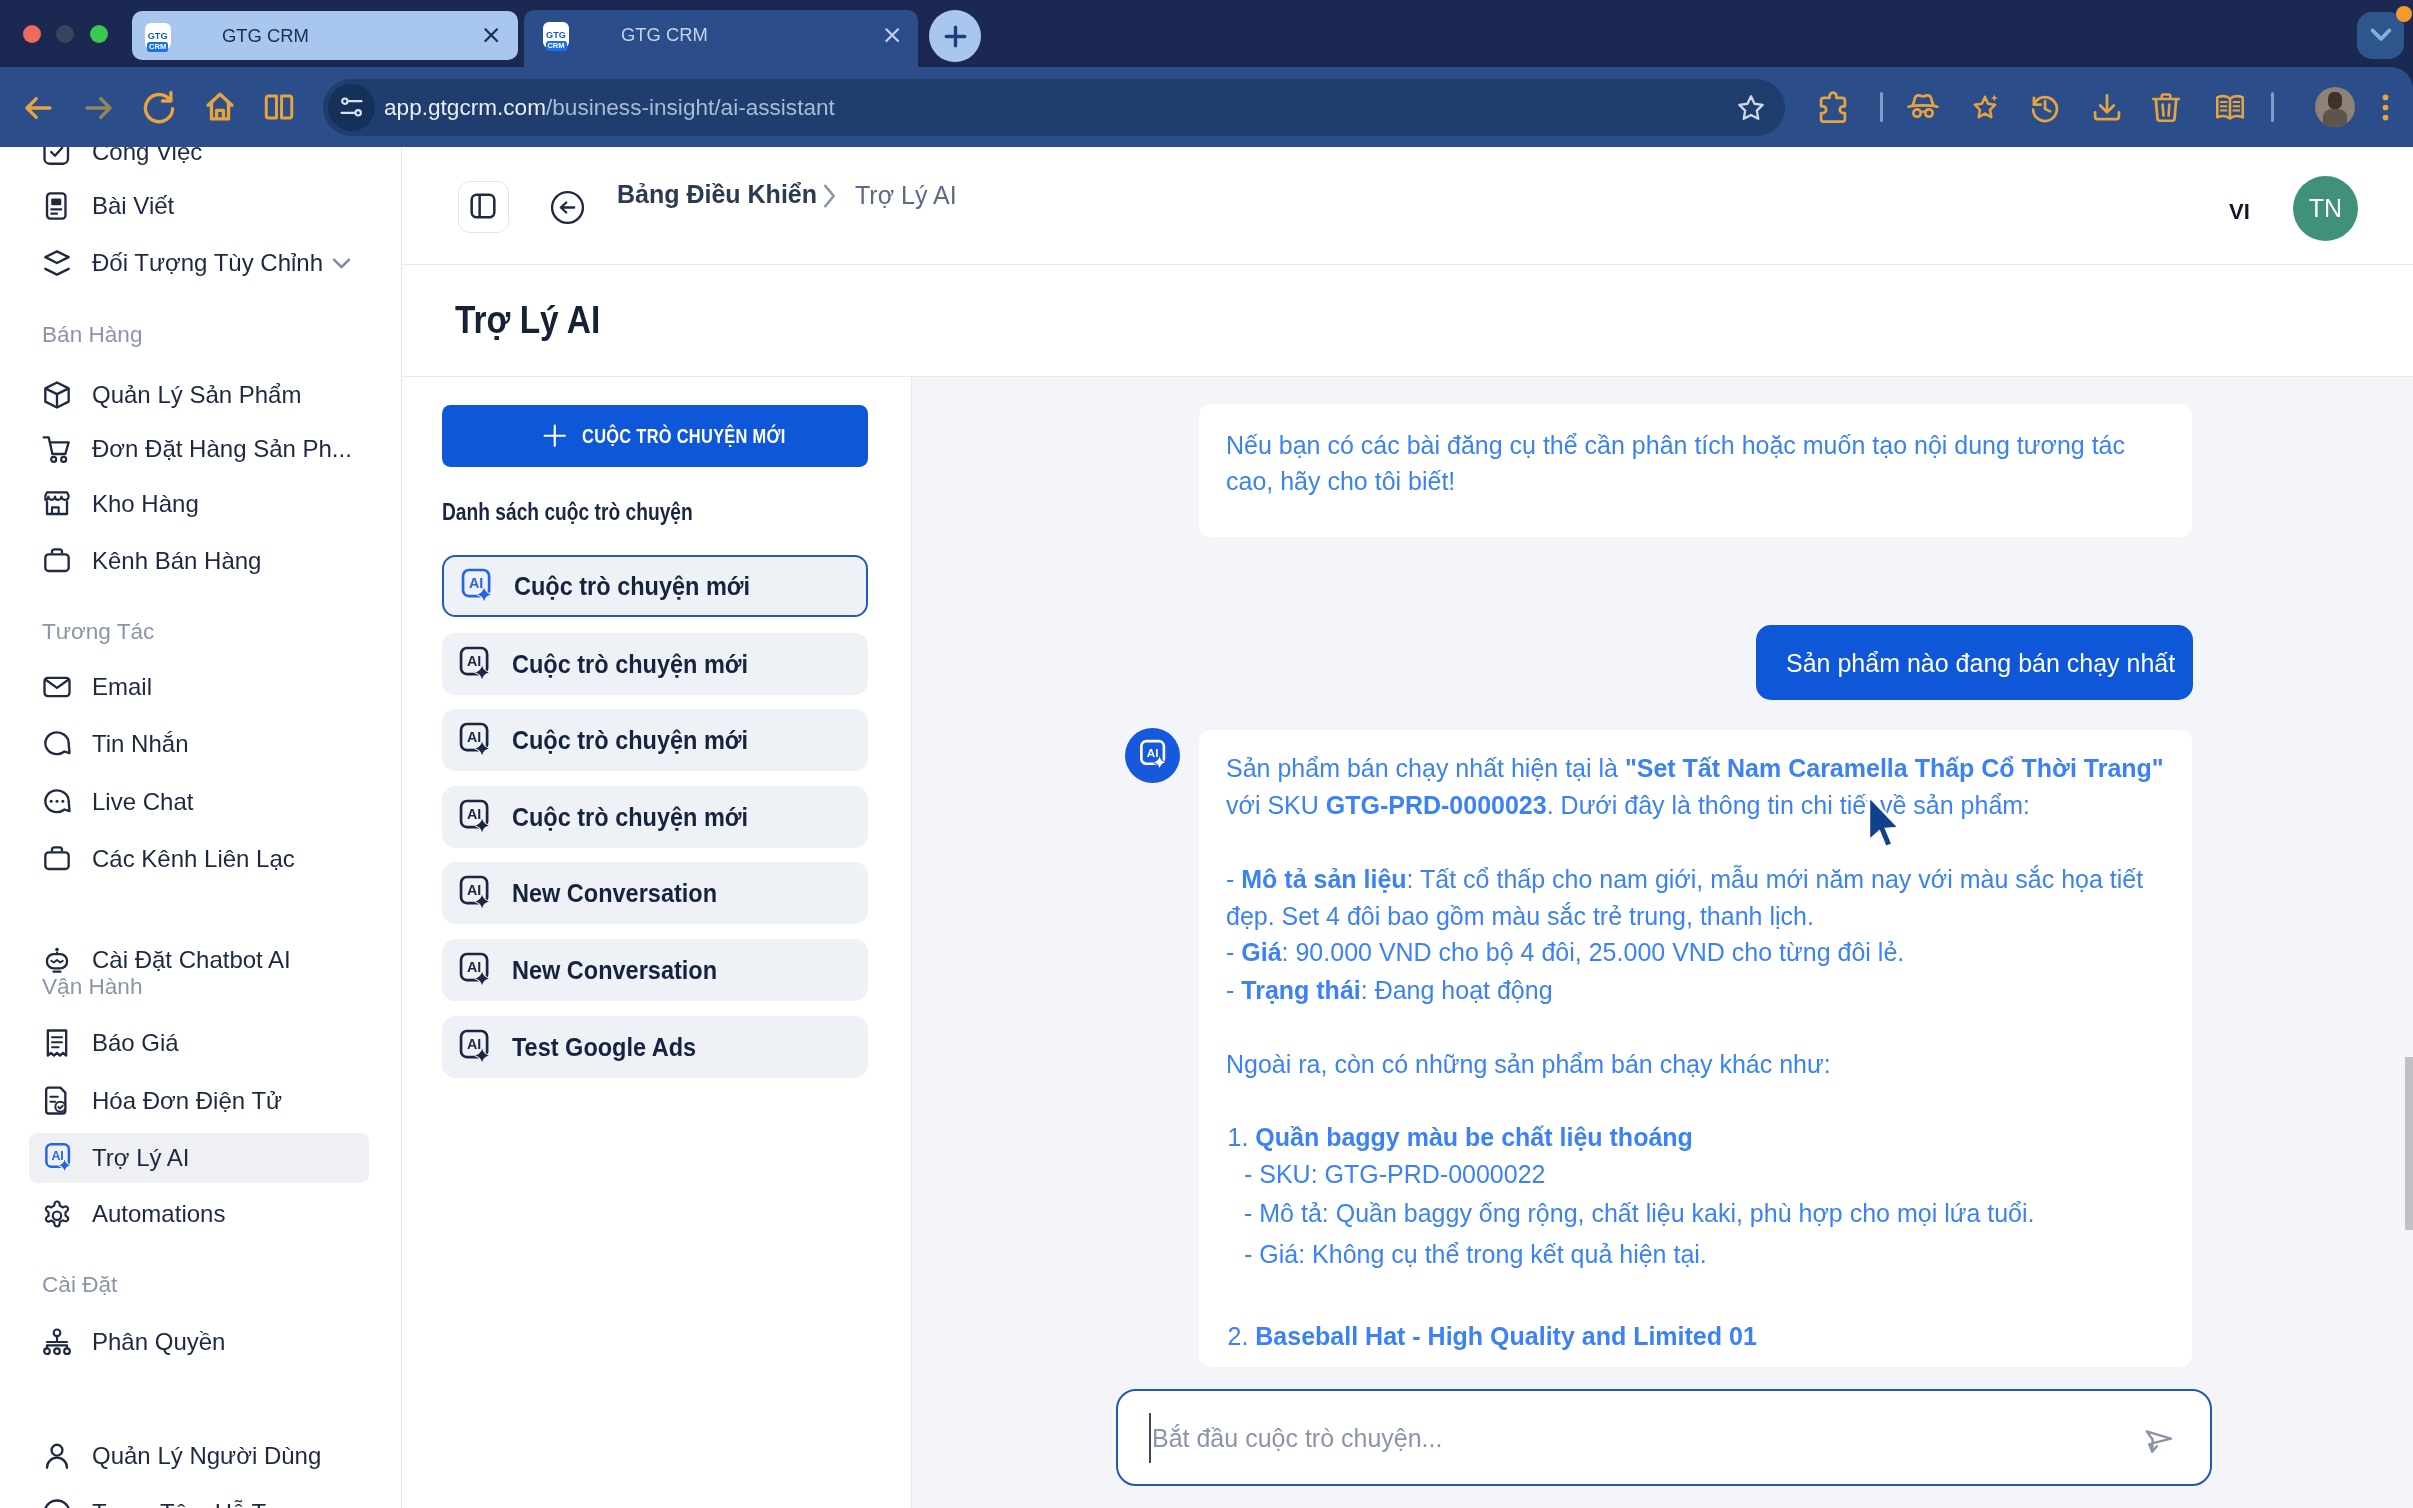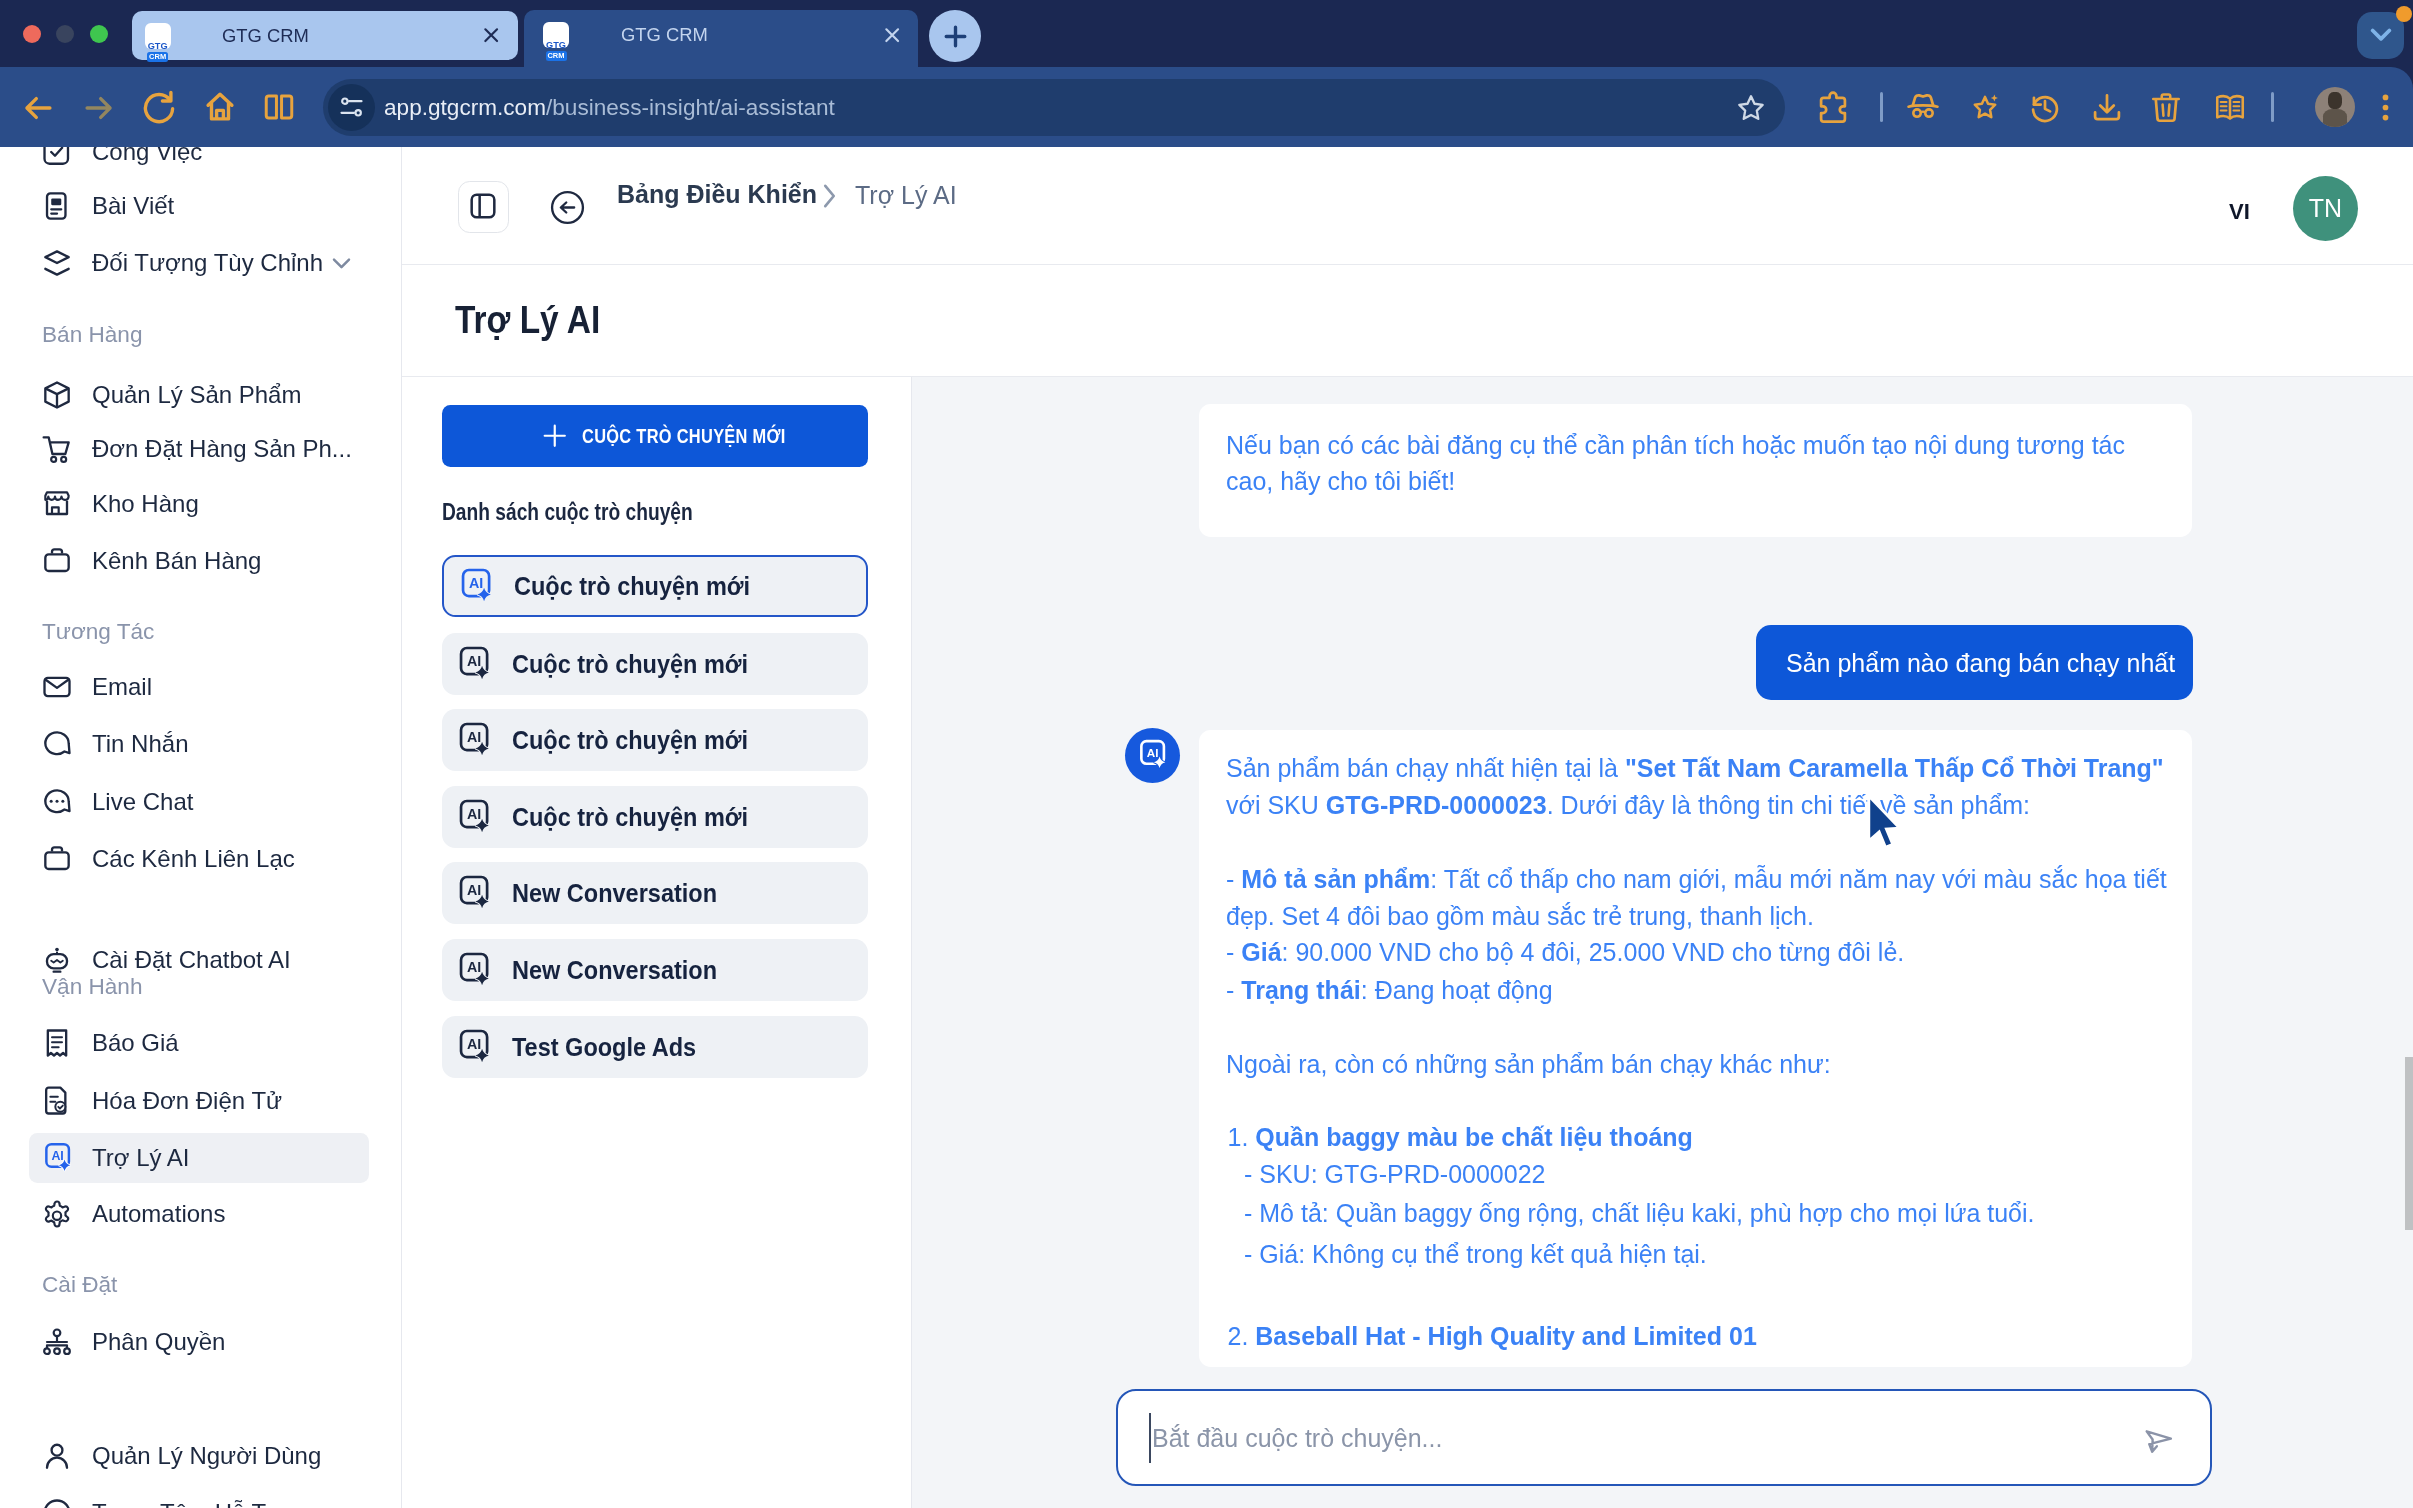--- a/index.html
+++ b/index.html
@@ -6,21 +6,21 @@
   html,body { width:2413px; height:1508px; overflow:hidden; }
   body { font-family:"Liberation Sans", sans-serif; }
   .screen { position:absolute; inset:0; width:2413px; height:1508px; background:#fff; }
   .abs { position:absolute; }
   
   .tabbar { position:absolute; left:0; top:0; width:2413px; height:91px; background:#1b2852; }
   .light { position:absolute; top:25px; width:18.4px; height:18.4px; border-radius:50%; }
   .tab1 { position:absolute; left:132px; top:11px; width:386px; height:49px; border-radius:10px; background:#a9c6ee; }
   .tab2 { position:absolute; left:524px; top:10px; width:394px; height:57px; border-radius:10px 10px 0 0; background:#2b4d89; }
   .favicon { position:absolute; width:26px; height:26px; border-radius:5.9px; background:#fff; text-align:center; }
-  .favicon .g { display:block; font-size:9.2px; font-weight:700; color:#1a56c8; line-height:11px; padding-top:18px; letter-spacing:0; }
+  .favicon .g { display:block; font-size:9.2px; font-weight:700; color:#1a56c8; line-height:11px; padding-top:8px; letter-spacing:0; }
   .favicon .c { display:block; font-size:7.5px; font-weight:700; color:#fff; background:#1a72e8; border-radius:2.5px; margin:0 2.5px; line-height:10px; }
   .tabtitle { position:absolute; font-size:18.4px; top:0; line-height:49px;margin-left:36px; }
   .plusbtn { position:absolute; left:929px; top:10px; width:52px; height:52px; border-radius:50%; background:#a9c6ee; }
   .chevbtn { position:absolute; left:2357px; top:11.7px; width:47px; height:47px; border-radius:15px; background:#2f568c; }
   .toolbar { position:absolute; left:0; top:67px; width:2413px; height:80px; background:#2b4d89; border-top-right-radius:22px; }
   .urlpill { position:absolute; left:323px; top:11.7px; width:1462px; height:57px; border-radius:28.5px; background:#1f3d6d; }
   .tunecirc { position:absolute; left:5px; top:5px; width:47px; height:47px; border-radius:50%; background:#15315a; }
   .urltext { position:absolute; left:61px; top:0; line-height:57px; font-size:22.6px; color:#e9eef6; white-space:nowrap; }
   .urltext span { color:#a9bcd6; }
   
@@ -423,21 +423,21 @@
           <div class="abs" style="left:213px;top:351px;width:55px;height:55px;border-radius:50%;background:#1659dd;">
             <svg class="abs" style="left:11.7px;top:11px;" width="32" height="32" viewBox="0 0 44 44">
                 <rect x="6" y="3" width="31" height="31" rx="7" stroke="#fff" stroke-width="3.6" fill="none"></rect>
                 <text x="21.5" y="24.5" text-anchor="middle" font-family="Liberation Sans" font-size="16" font-weight="700" fill="#fff">AI</text>
                 <path d="M31 24 Q32.6 30.4 39 32 Q32.6 33.6 31 40 Q29.4 33.6 23 32 Q29.4 30.4 31 24 Z" fill="#fff" stroke="#1659dd" stroke-width="2.5" paint-order="stroke"></path>
               </svg>
           </div>
           <div class="abs" style="left:287px;top:353px;width:993px;height:637px;background:#fff;border-radius:11.7px;">
             <div class="chatline" style="left:27px;top:38px;">Sản phẩm bán chạy nhất hiện tại là <b>"Set Tất Nam Caramella Thấp Cổ Thời Trang"</b></div>
             <div class="chatline" style="left:27px;top:75px;">với SKU <b>GTG-PRD-0000023</b>. Dưới đây là thông tin chi tiết về sản phẩm:</div>
-            <div class="chatline" style="left:27px;top:149px;">- <b>Mô tả sản phẩm</b>: Tất cổ thấp cho nam giới, mẫu mới năm nay với màu sắc họa tiết</div>
+            <div class="chatline" style="left:27px;top:149px;">- <b>Mô tả sản liệu</b>: Tất cổ thấp cho nam giới, mẫu mới năm nay với màu sắc họa tiết</div>
             <div class="chatline" style="left:27px;top:186px;">đẹp. Set 4 đôi bao gồm màu sắc trẻ trung, thanh lịch.</div>
             <div class="chatline" style="left:27px;top:222px;">- <b>Giá</b>: 90.000 VND cho bộ 4 đôi, 25.000 VND cho từng đôi lẻ.</div>
             <div class="chatline" style="left:27px;top:260px;">- <b>Trạng thái</b>: Đang hoạt động</div>
             <div class="chatline" style="left:27px;top:334px;">Ngoài ra, còn có những sản phẩm bán chạy khác như:</div>
             <div class="chatline" style="left:28.5px;top:407px;">1. <b>Quần baggy màu be chất liệu thoáng</b></div>
             <div class="chatline" style="left:45px;top:444px;">- SKU: GTG-PRD-0000022</div>
             <div class="chatline" style="left:45px;top:483px;">- Mô tả: Quần baggy ống rộng, chất liệu kaki, phù hợp cho mọi lứa tuổi.</div>
             <div class="chatline" style="left:45px;top:524px;">- Giá: Không cụ thể trong kết quả hiện tại.</div>
             <div class="chatline" style="left:28.5px;top:606px;">2. <b>Baseball Hat - High Quality and Limited 01</b></div>
           </div>

